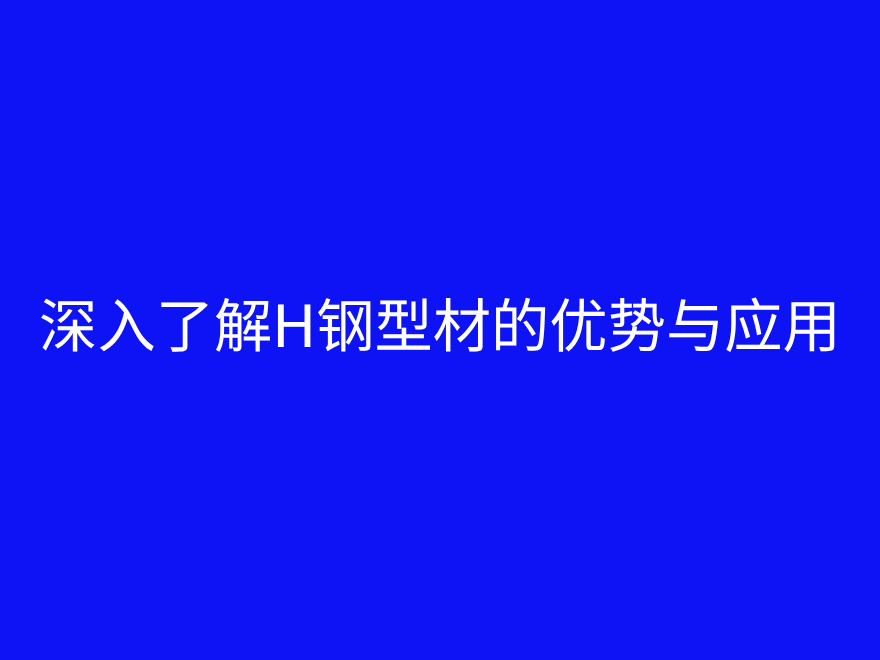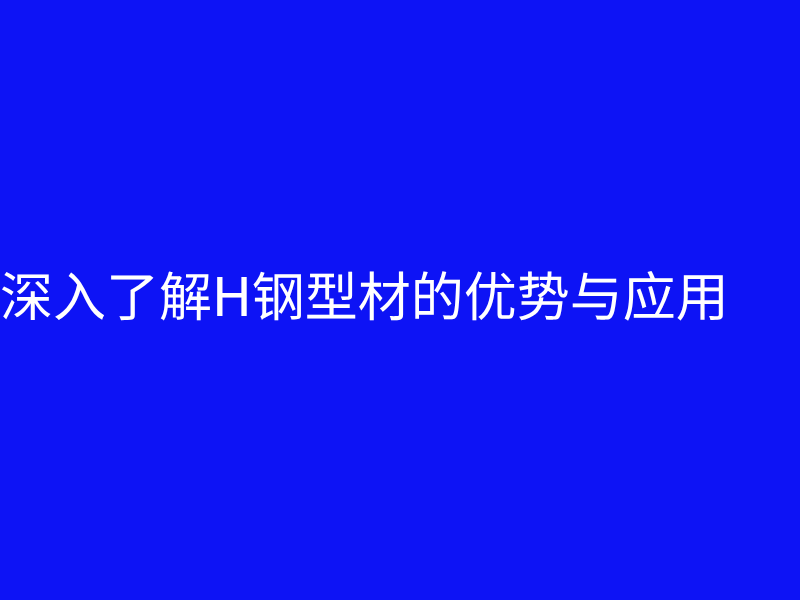--- a/index.html
+++ b/index.html
@@ -33,21 +33,21 @@
     top: 0;
     height: 600px;
     display: flex;
     align-items: center;
     justify-content: center;
   }
 
   .headline {
     display: block;
     width: 100%;
-    text-align: left;
+    text-align: center;
     color: #ffffff;
     font-family: "DejaVu Sans", "Liberation Sans", sans-serif;
     font-weight: 400;
     font-size: 53px;
     line-height: 1;
     letter-spacing: 0;
     white-space: nowrap;
     transform: translateY(-3px);
     -webkit-font-smoothing: antialiased;
   }

